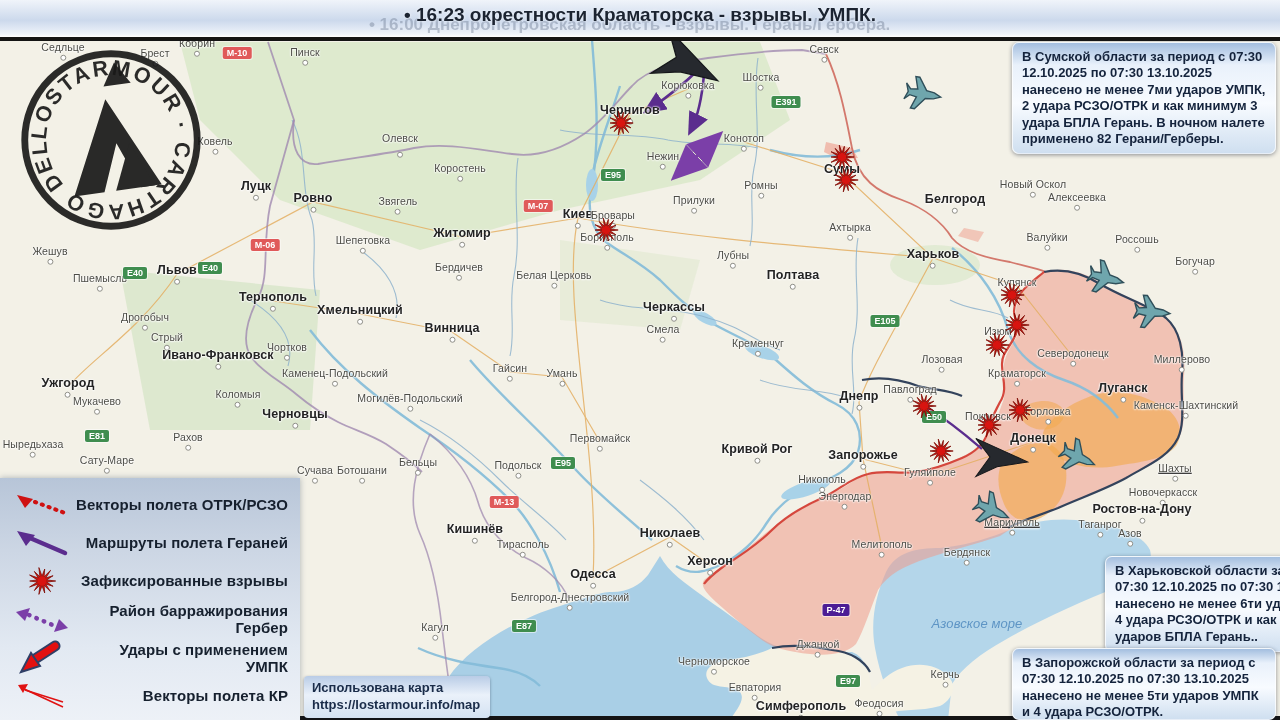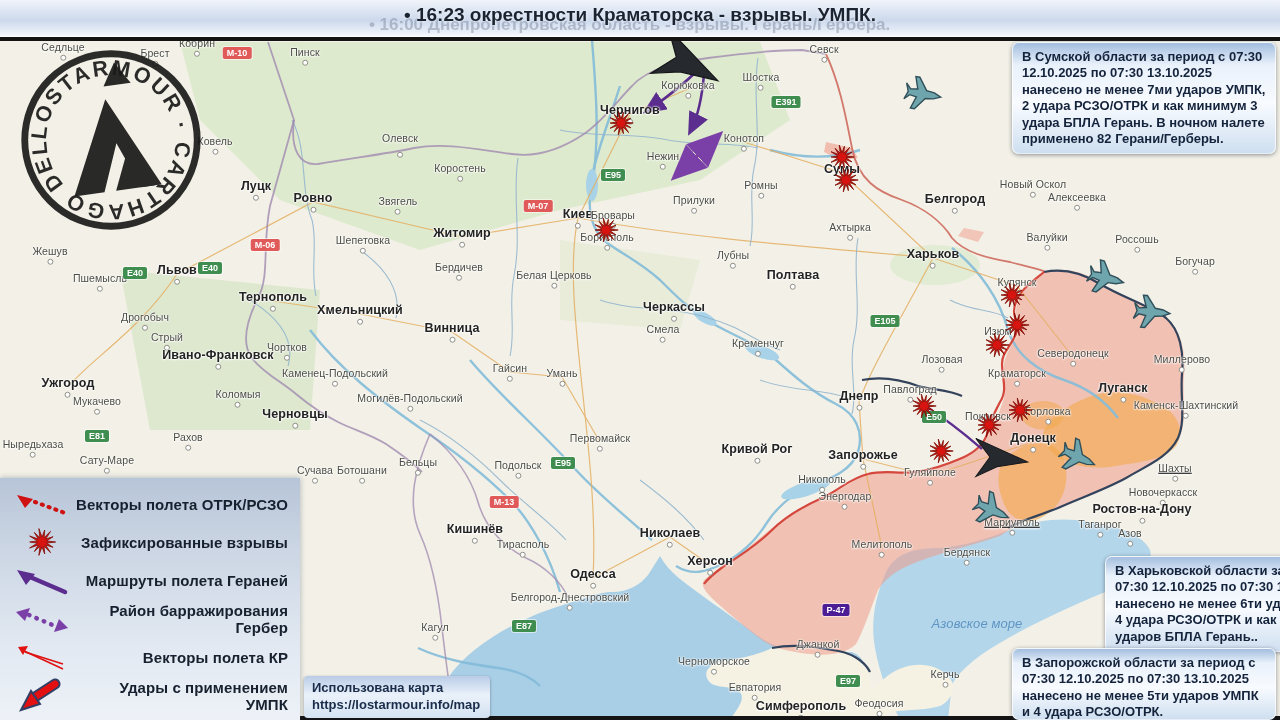--- a/index.html
+++ b/index.html
@@ -728,65 +728,65 @@
       <span class="licon">
           <svg width="58" height="30">
             <polygon points="4,6 20,10 12,19" fill="#cf1111"></polygon>
             <line x1="22" y1="13" x2="52" y2="24" stroke="#cf1111" stroke-width="4" stroke-dasharray="1.2 6" stroke-linecap="round"></line>
           </svg>
         </span>
       <span class="ltext">Векторы полета ОТРК/РСЗО</span>
     </div>
     <div class="lrow">
       <span class="licon">
-          <svg width="28" height="28" viewBox="0 0 28 28">
-            <polygon points="27.7,14.0 18.6,15.1 25.1,19.3 17.7,17.0 22.6,24.7 16.1,18.3 16.7,26.0 14.0,18.8 10.9,27.4 11.9,18.3 6.3,23.6 10.3,17.0 1.6,20.0 9.4,15.1 1.7,14.0 9.4,12.9 1.6,8.0 10.3,11.0 6.3,4.4 11.9,9.7 10.9,0.6 14.0,9.2 16.7,2.0 16.1,9.7 22.6,3.3 17.7,11.0 25.1,8.7 18.6,12.9" fill="#d81410" stroke="#7c0d05" stroke-width="0.8"></polygon>
-          </svg>
-        </span>
-      <span class="ltext">Зафиксированные взрывы</span>
-    </div>
-    <div class="lrow">
-      <span class="licon">
           <svg width="58" height="30">
             <polygon points="4,4 22,8 13,19" fill="#5b2d8e"></polygon>
             <line x1="17" y1="11" x2="52" y2="26" stroke="#5b2d8e" stroke-width="4.5" stroke-linecap="round"></line>
           </svg>
         </span>
       <span class="ltext">Маршруты полета Гераней</span>
+    </div>
+    <div class="lrow">
+      <span class="licon">
+          <svg width="28" height="28" viewBox="0 0 28 28">
+            <polygon points="27.7,14.0 18.6,15.1 25.1,19.3 17.7,17.0 22.6,24.7 16.1,18.3 16.7,26.0 14.0,18.8 10.9,27.4 11.9,18.3 6.3,23.6 10.3,17.0 1.6,20.0 9.4,15.1 1.7,14.0 9.4,12.9 1.6,8.0 10.3,11.0 6.3,4.4 11.9,9.7 10.9,0.6 14.0,9.2 16.7,2.0 16.1,9.7 22.6,3.3 17.7,11.0 25.1,8.7 18.6,12.9" fill="#d81410" stroke="#7c0d05" stroke-width="0.8"></polygon>
+          </svg>
+        </span>
+      <span class="ltext">Зафиксированные взрывы</span>
     </div>
     <div class="lrow">
       <span class="licon">
           <svg width="58" height="34">
             <polygon points="3,10 17,6 12,19" fill="#7b3fa8"></polygon>
             <polygon points="55,26 41,30 46,17" fill="#7b3fa8"></polygon>
             <line x1="16" y1="13" x2="42" y2="24" stroke="#7b3fa8" stroke-width="4.5" stroke-dasharray="0.5 7.5" stroke-linecap="round"></line>
           </svg>
         </span>
       <span class="ltext">Район барражирования Гербер</span>
     </div>
     <div class="lrow">
       <span class="licon">
+          <svg width="58" height="36">
+            <line x1="42" y1="6" x2="22" y2="19" stroke="#2f3f66" stroke-width="11" stroke-linecap="round"></line>
+            <line x1="42" y1="6" x2="22" y2="19" stroke="#e21010" stroke-width="7" stroke-linecap="round"></line>
+            <polygon points="8,32 27,26 18,13" fill="#e21010" stroke="#2f3f66" stroke-width="2"></polygon>
+          </svg>
+        </span>
+      <span class="ltext">Удары с применением УМПК</span>
+    </div>
+    <div class="lrow">
+      <span class="licon">
           <svg width="58" height="30">
             <path d="M5,4 L15,3 L10,12 Z" fill="#e01212"></path>
             <line x1="9" y1="7" x2="50" y2="26" stroke="#e01212" stroke-width="1.6"></line>
             <line x1="12" y1="9" x2="50" y2="21" stroke="#e01212" stroke-width="1.6"></line>
           </svg>
         </span>
       <span class="ltext">Векторы полета КР</span>
     </div>
-    <div class="lrow">
-      <span class="licon">
-          <svg width="58" height="36">
-            <line x1="42" y1="6" x2="22" y2="19" stroke="#2f3f66" stroke-width="11" stroke-linecap="round"></line>
-            <line x1="42" y1="6" x2="22" y2="19" stroke="#e21010" stroke-width="7" stroke-linecap="round"></line>
-            <polygon points="8,32 27,26 18,13" fill="#e21010" stroke="#2f3f66" stroke-width="2"></polygon>
-          </svg>
-        </span>
-      <span class="ltext">Удары с применением УМПК</span>
-    </div>
   </div>
 
   <div class="infobox" id="box-sumy">В Сумской области за период с 07:30 12.10.2025 по 07:30 13.10.2025 нанесено не менее 7ми ударов УМПК, 2 удара РСЗО/ОТРК и как минимум 3 удара БПЛА Герань. В ночном налете применено 82 Герани/Герберы.</div>
   <div class="infobox" id="box-kharkiv">В Харьковской области за период с 07:30 12.10.2025 по 07:30 13.10.2025 нанесено не менее 6ти ударов УМПК, 4 удара РСЗО/ОТРК и как минимум 6 ударов БПЛА Герань..</div>
   <div class="infobox" id="box-zap">В Запорожской области за период с 07:30 12.10.2025 по 07:30 13.10.2025 нанесено не менее 5ти ударов УМПК и 4 удара РСЗО/ОТРК.</div>
 
   <div id="attribution">
     <div>Использована карта</div>
     <div>https://lostarmour.info/map</div>
   </div>

